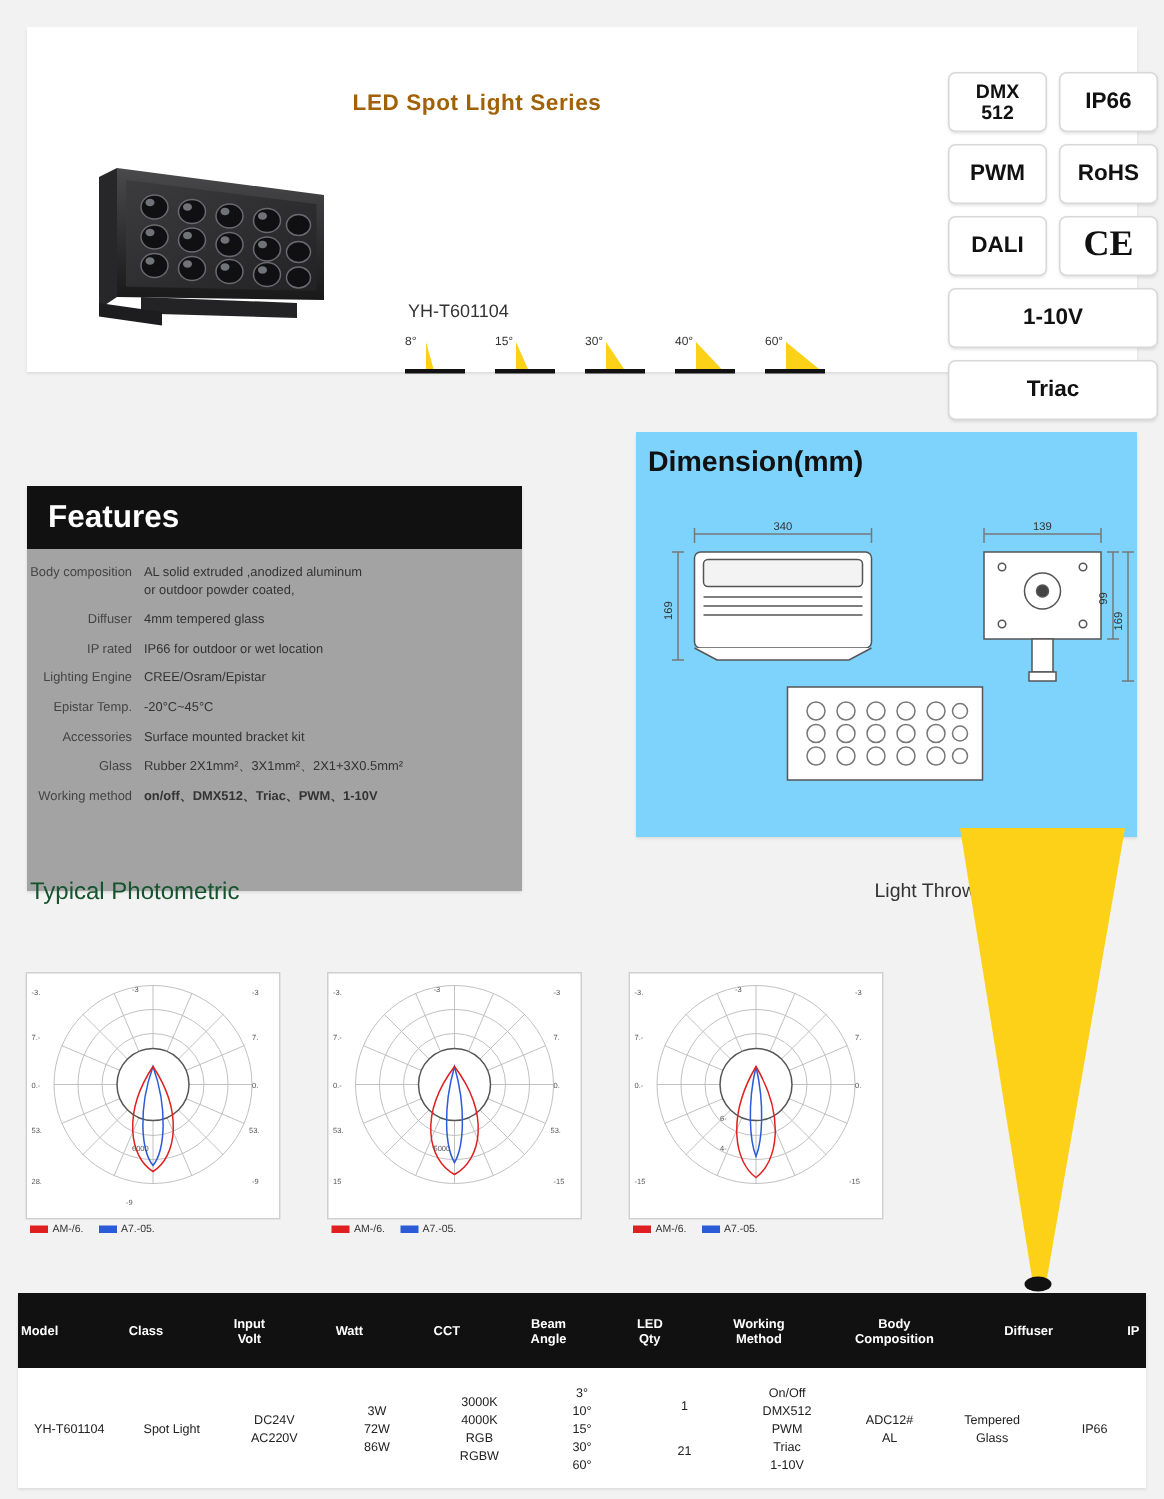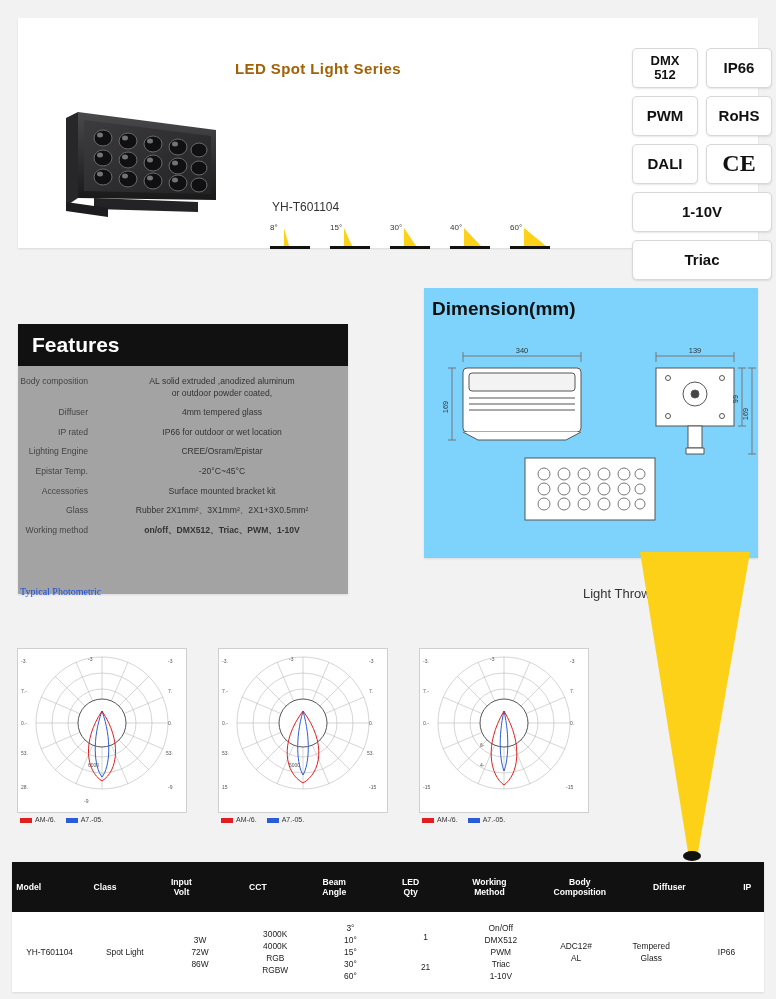--- a/index.html
+++ b/index.html
@@ -91,40 +91,40 @@
     font-size: 21px; font-weight: bold;
   }
   .feat-table { width: 100%; border-collapse: collapse; margin-top: 6px; }
   .feat-table td {
     font-size: 8.6px; color: #333; vertical-align: top;
     padding: 4px 0;
   }
   .feat-table td.k {
     width: 78px; text-align: right; padding-right: 8px; color: #444;
   }
-  .feat-table td.v { padding-right: 0; line-height: 1.35; text-align: center; }
+  .feat-table td.v { padding-right: 0; line-height: 1.35; }
   .feat-table tr.bold td.v { font-weight: bold; }
 
   
   .dimension {
     position: absolute; left: 424px; top: 288px;
     width: 334px; height: 270px;
     background: #7dd3fc;
     box-shadow: 0 1px 2px rgba(0,0,0,.10);
   }
   .dim-head {
     position: absolute; left: 8px; top: 10px;
     font-size: 19px; font-weight: bold; color: #111;
   }
   .dim-canvas { position: absolute; left: 0; top: 40px; }
 
   
   .sec-label-left {
     position: absolute; left: 20px; top: 586px;
-    font-size: 10px; color: #1d4ed8; font-family: Liberation Serif, serif;
+    font-size: 16px; color: #14532d;
   }
   .sec-label-right {
     position: absolute; left: 583px; top: 586px;
     font-size: 13px; color: #333;
   }
   .polar {
     position: absolute; top: 648px;
     width: 170px; height: 165px;
     background: #fff; border: 1px solid #cfcfcf;
   }
@@ -537,36 +537,41 @@
   <svg class="throw-beam" viewBox="0 0 110 310">
     <path d="M0 0 L110 0 L58 300 L48 300 Z" fill="#fcd117"></path>
     <ellipse cx="52" cy="304" rx="9" ry="5" fill="#111"></ellipse>
   </svg>
 
   <div class="spec">
     <div class="spec-head">
       <div class="cell">Model</div>
       <div class="cell">Class</div>
       <div class="cell">Input Volt</div>
+      <div class="cell">Watt</div>
       <div class="cell">CCT</div>
       <div class="cell">Beam Angle</div>
       <div class="cell">LED Qty</div>
       <div class="cell">Working Method</div>
       <div class="cell">Body Composition</div>
       <div class="cell">Diffuser</div>
       <div class="cell">IP</div>
     </div>
     <div class="spec-body">
       <div class="cell">
         <span>YH-T601104</span>
       </div>
       <div class="cell">
         <span>Spot Light</span>
       </div>
       <div class="cell">
+        <span>DC24V</span>
+        <span>AC220V</span>
+      </div>
+      <div class="cell">
         <span>3W</span>
         <span>72W</span>
         <span>86W</span>
       </div>
       <div class="cell">
         <span>3000K</span>
         <span>4000K</span>
         <span>RGB</span>
         <span>RGBW</span>
       </div>

